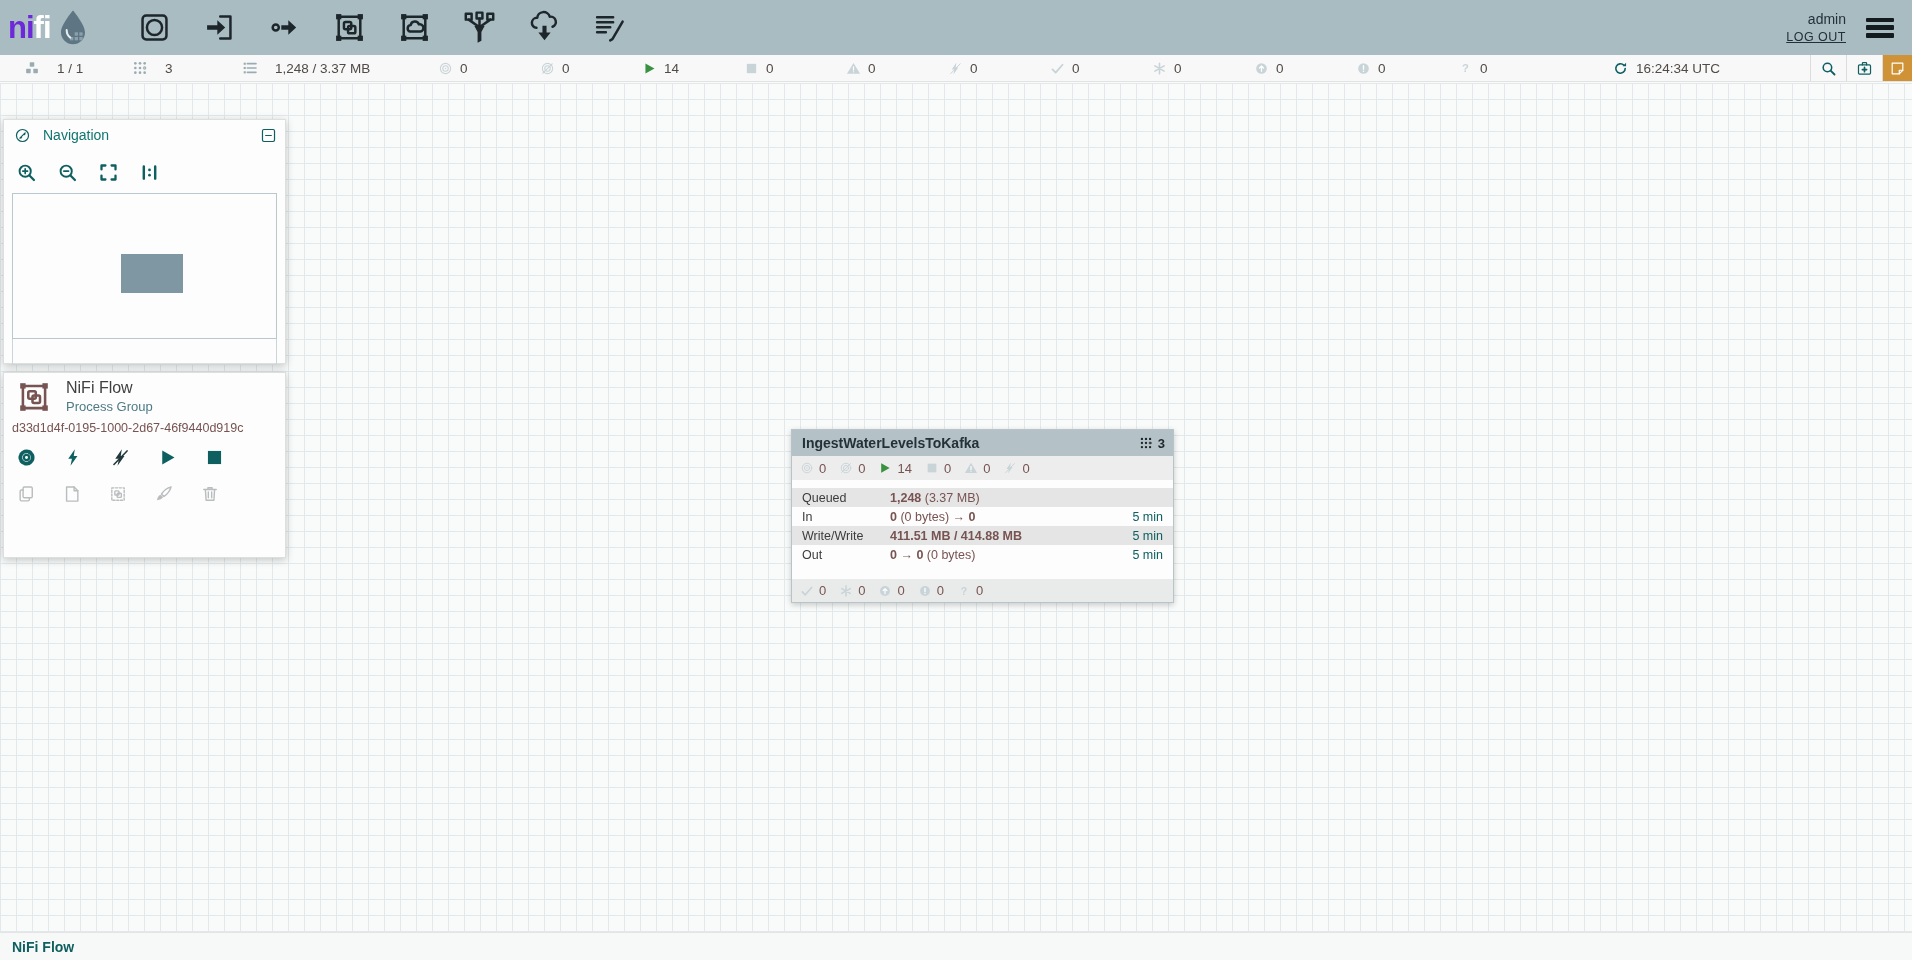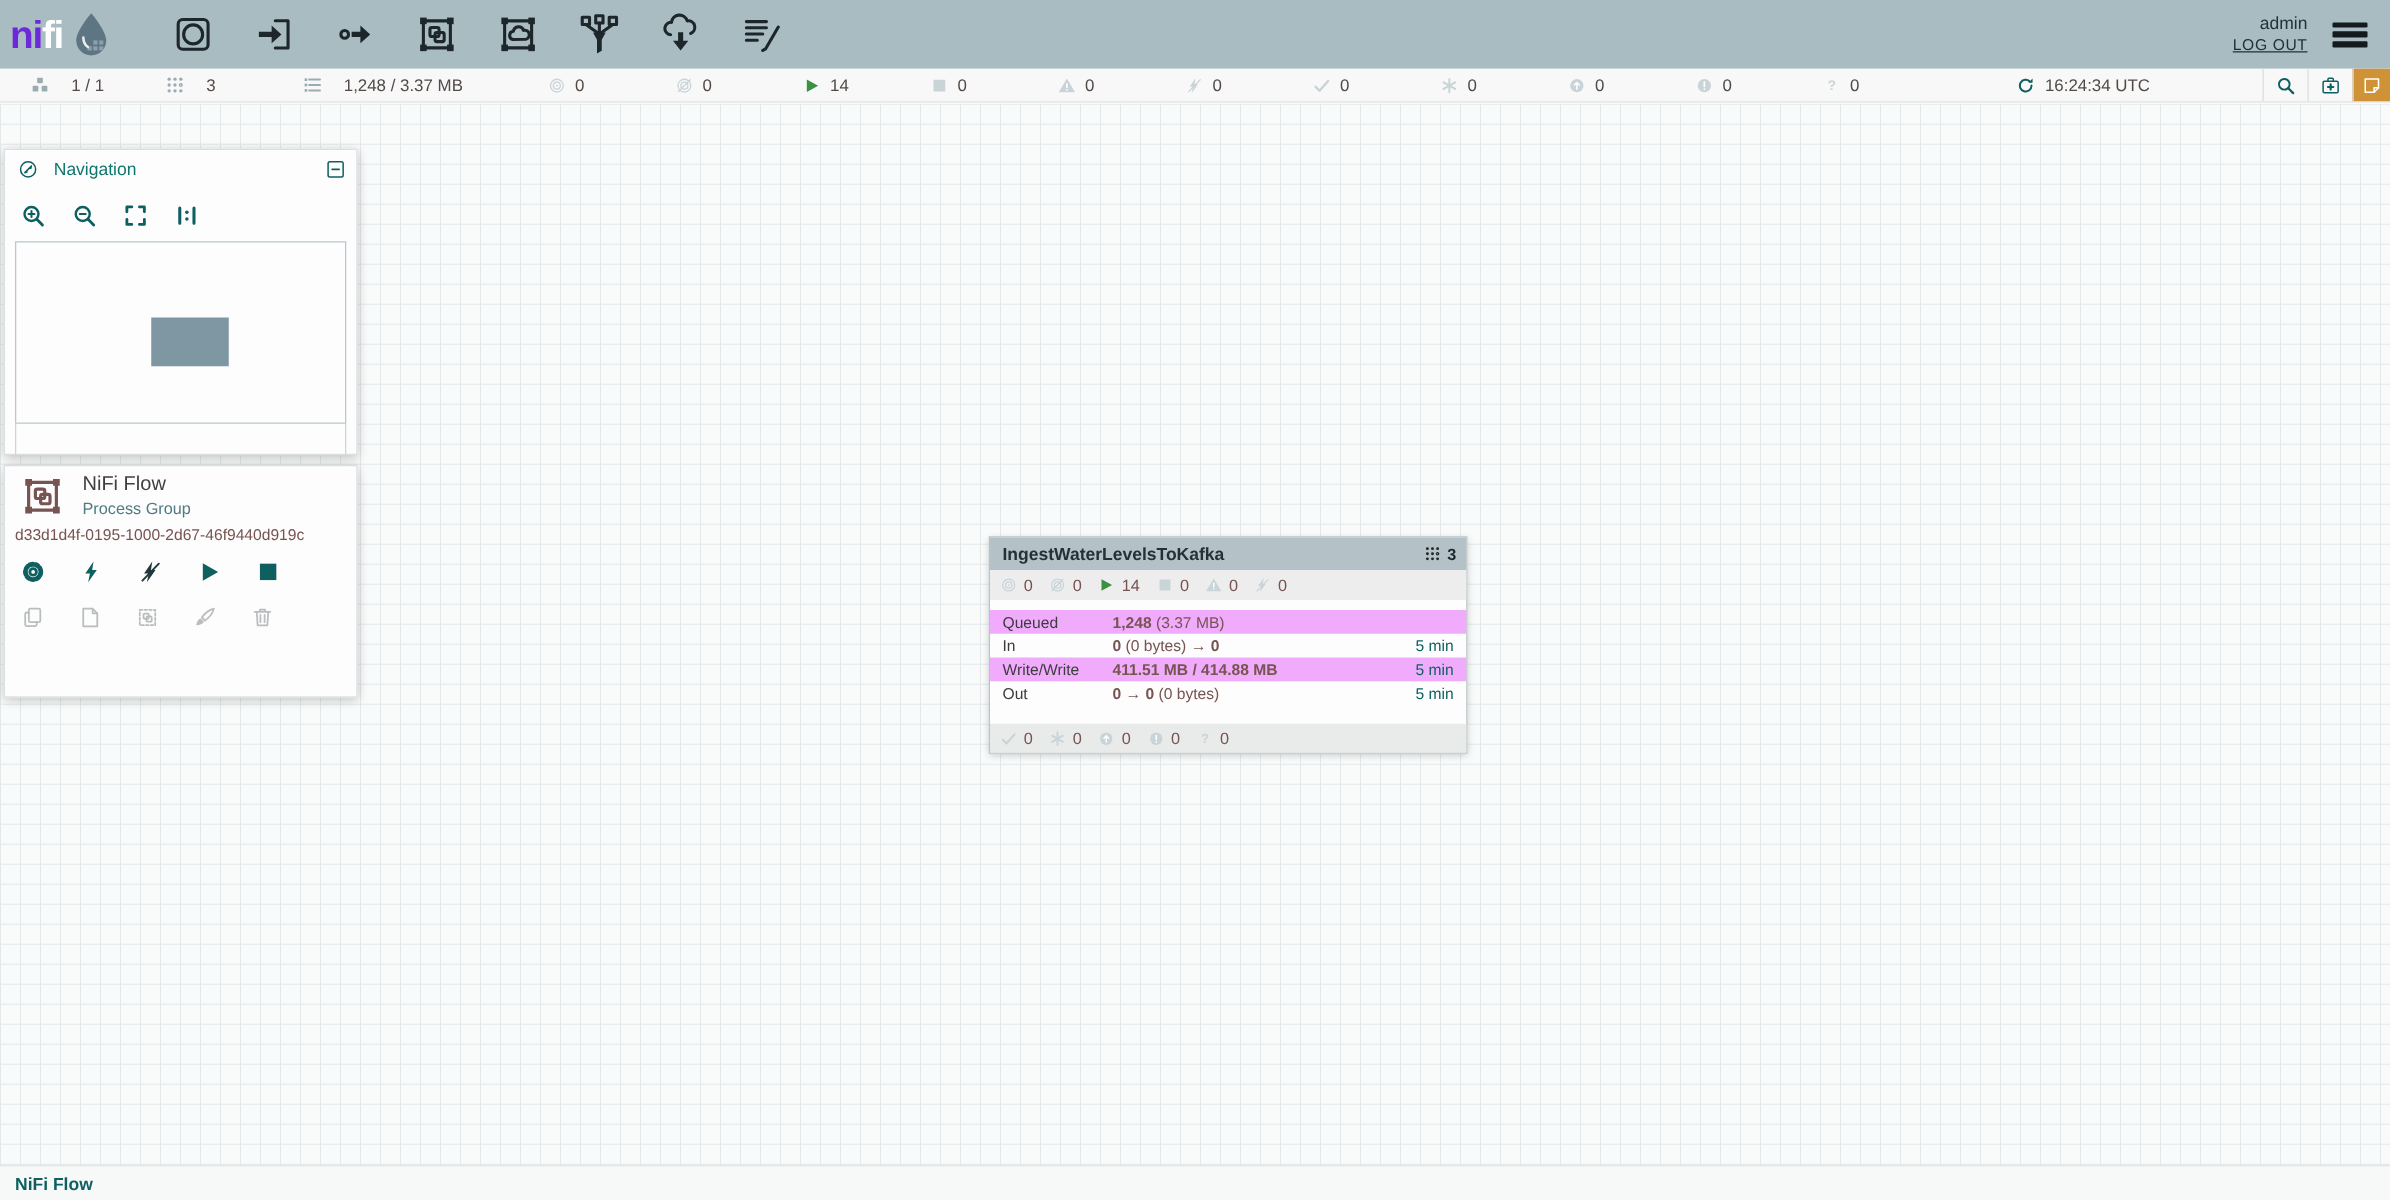--- a/index.html
+++ b/index.html
@@ -79,21 +79,21 @@
   .pg-head{height:26px;background:#b4c2c7;display:flex;align-items:center;padding:0 8px 0 10px;flex:none;}
   .pg-title{font-size:14px;font-weight:600;color:#243137;flex:1;}
   .pg-vc{display:flex;align-items:center;gap:5px;color:#1d262b;font-size:13px;font-weight:bold;}
   .pg-vc .ic{width:14px;height:14px;}
   .pg-strip{height:24px;background:#ededee;display:flex;align-items:center;padding:0 8px;gap:13px;flex:none;}
   .pg-cnt{display:flex;align-items:center;gap:5px;font-size:13px;color:var(--brown);}
   .pg-cnt .ic{width:14px;height:14px;color:var(--muted);}
   .pg-cnt[data-kind="running-icon"] .ic{color:var(--green);}
   #pg-stats{margin-top:8px;}
   .pg-row{display:flex;align-items:center;height:19px;padding:0 10px;font-size:12.5px;}
-  .pg-row.alt{background:#f0abfc;}
+  .pg-row.alt{background:#e5e5e5;}
   .pg-label{width:88px;color:#3c3c3c;flex:none;}
   .pg-value{color:var(--brown);flex:1;white-space:nowrap;}
   .pg-value .b{font-weight:bold;}
   .pg-window{color:var(--teal);font-size:12.5px;}
   .pg-foot{margin-top:auto;height:23px;background:#e9ebeb;display:flex;align-items:center;padding:0 8px;gap:13px;flex:none;}
 
   
   .ic{display:inline-block;}
   .ic svg{width:100%;height:100%;display:block;fill:none;stroke:currentColor;stroke-width:1.7;stroke-linecap:round;stroke-linejoin:round;}
   .ic svg .f{fill:currentColor;stroke:none;}

